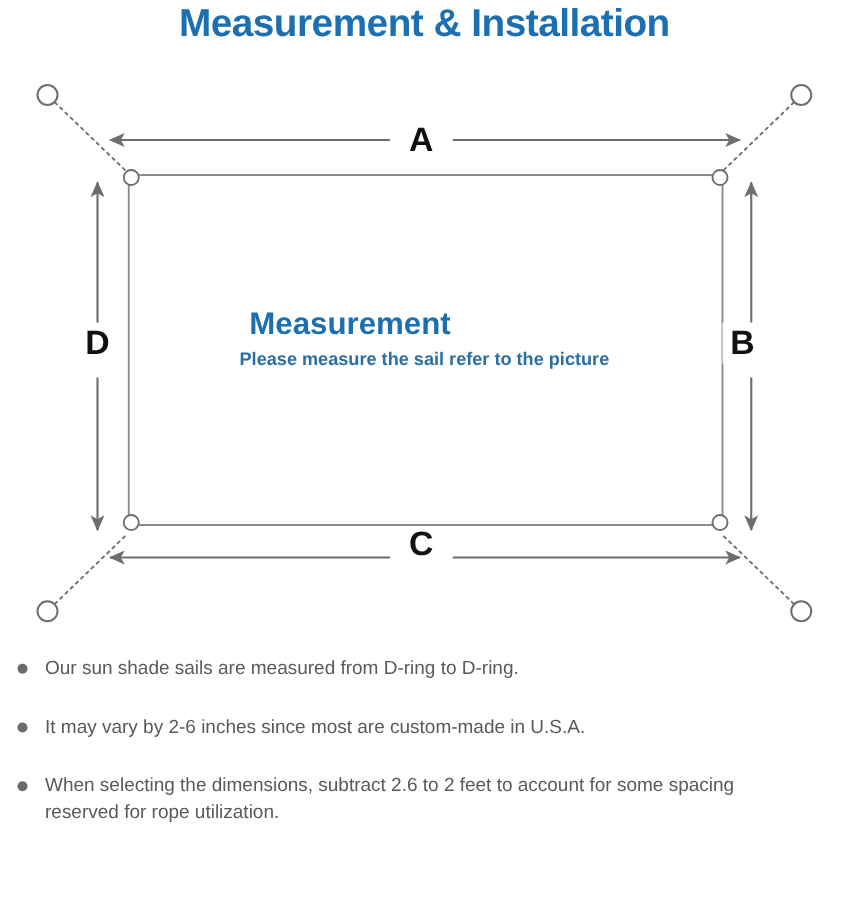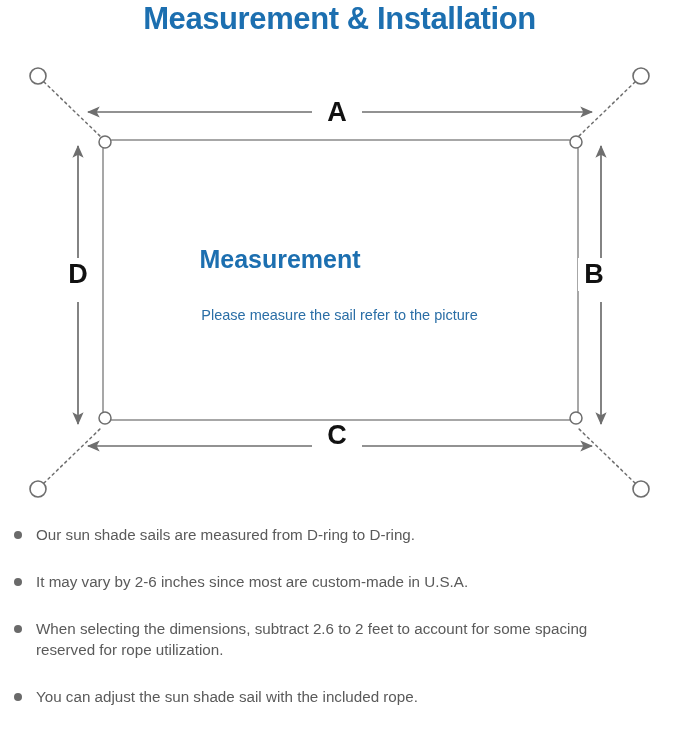--- a/index.html
+++ b/index.html
@@ -62,25 +62,24 @@
     line-height: 30px;
     white-space: nowrap;
   }
   .sail-sub {
     position: absolute;
     left: 0;
     top: 232px;
     width: 679px;
     text-align: center;
     font-size: 14.5px;
-    font-weight: normal;
+    font-weight: bold;
     color: #2a6ea6;
     line-height: 20px;
     white-space: nowrap;
-    margin-top: 27px;
   }
 
   
   .dim-letter {
     position: absolute;
     font-size: 27px;
     font-weight: bold;
     color: #111111;
     line-height: 27px;
     text-align: center;
@@ -194,21 +193,17 @@
     <div class="note">
       <span class="dot"></span>
       <span class="txt">It may vary by 2-6 inches since most are custom-made in U.S.A.</span>
     </div>
 
     <div class="note">
       <span class="dot"></span>
       <span class="txt">When selecting the dimensions, subtract 2.6 to 2 feet to account for some spacing reserved for rope utilization.</span>
     </div>
 
-    <div class="note">
-      <span class="dot"></span>
-      <span class="txt">You can adjust the sun shade sail with the included rope.</span>
-    </div>
 
 
   </div>
 
 </div>
 
 </body></html>

